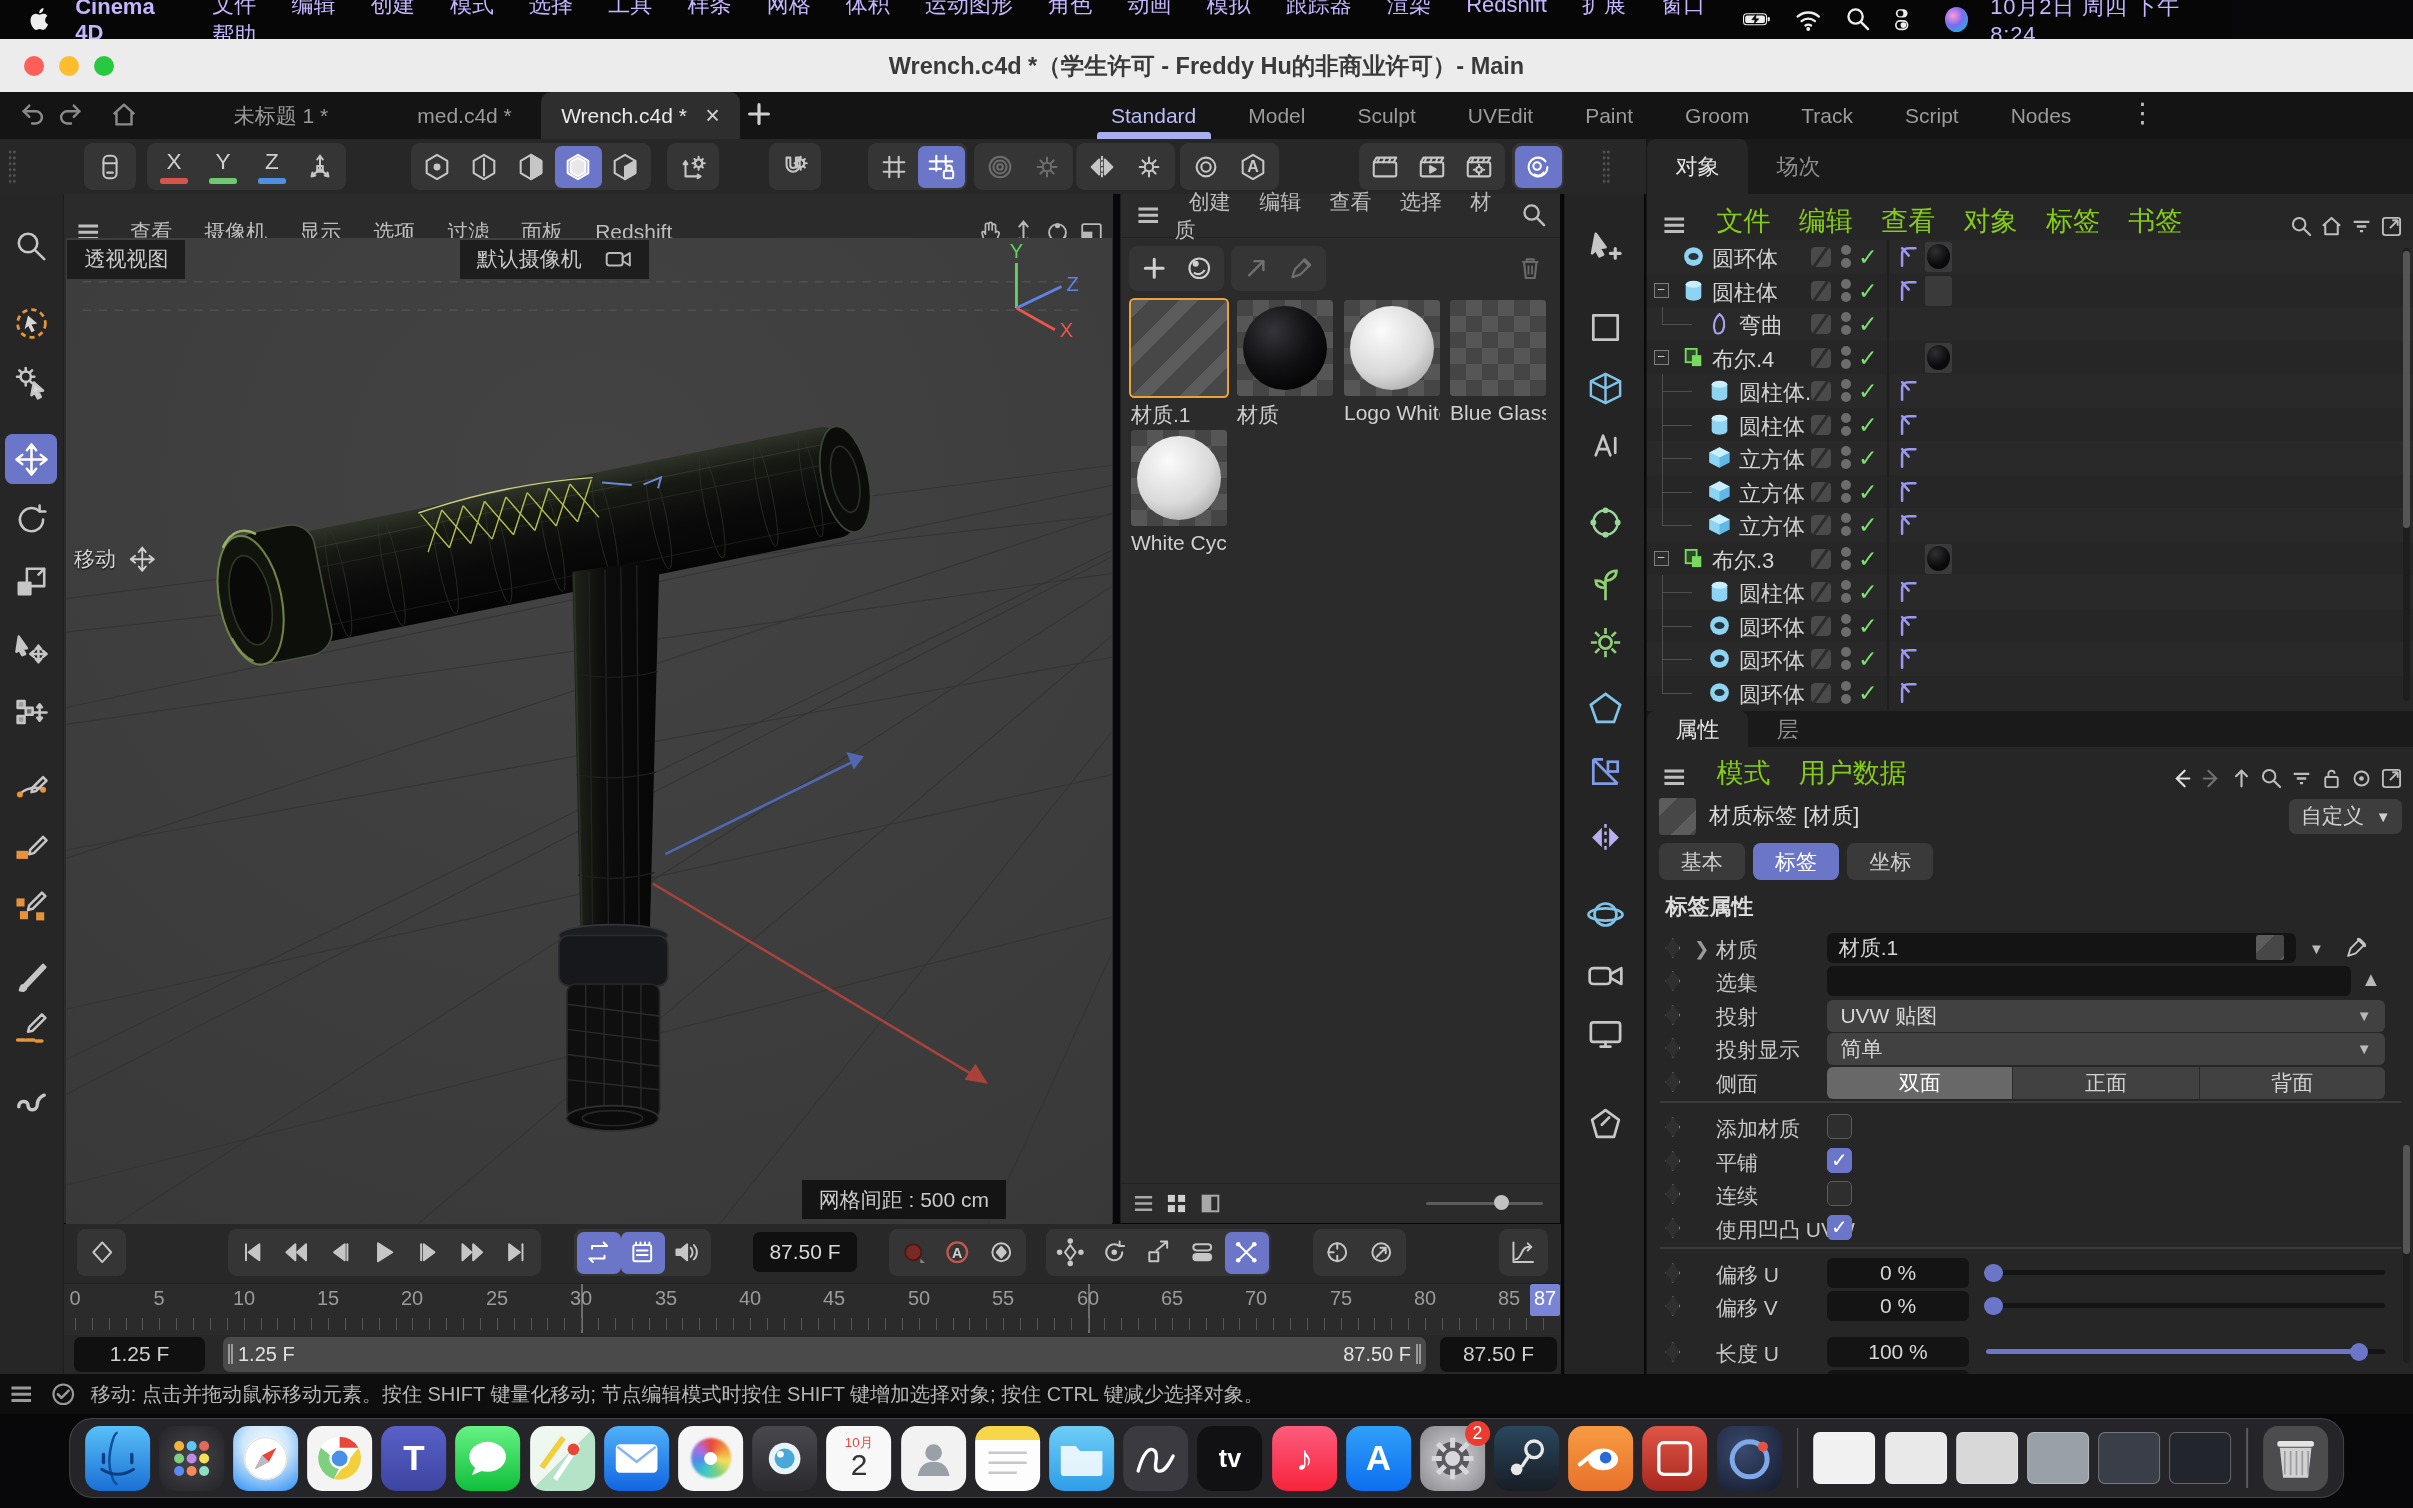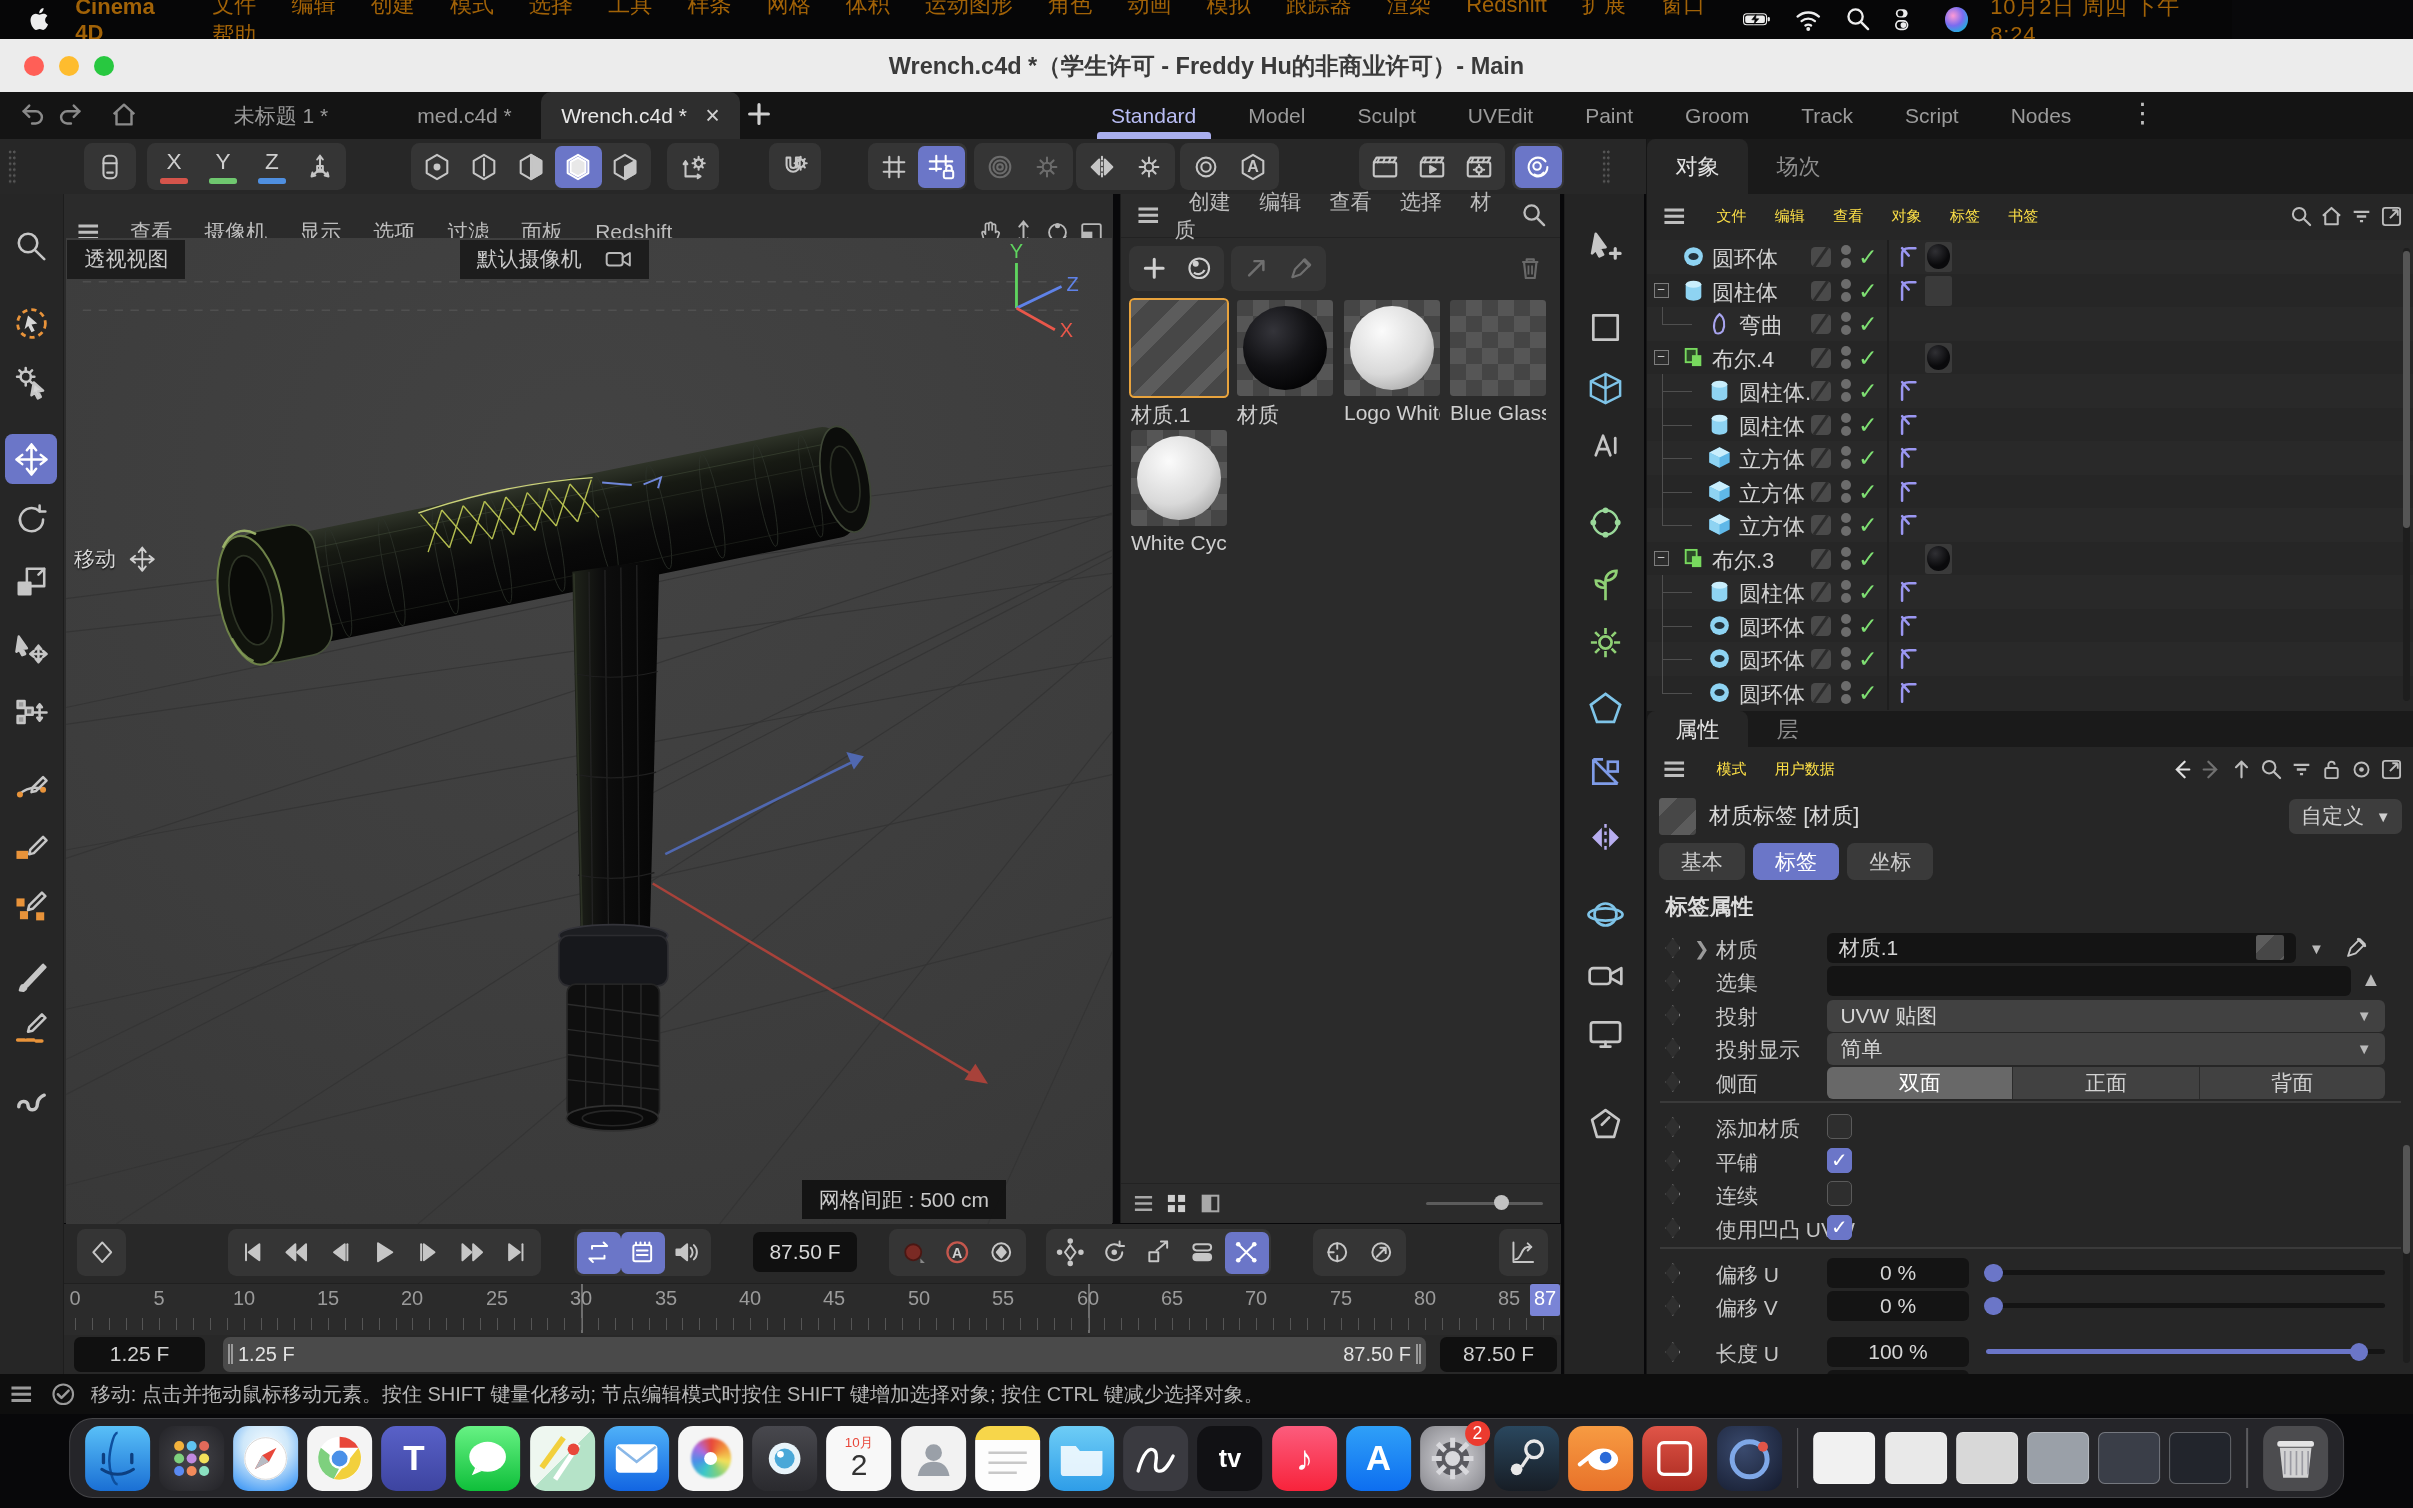--- a/index.html
+++ b/index.html
@@ -2,21 +2,21 @@
 <html style="font-size:13.4px"><head>
 <meta charset="utf-8">
 <style>
   *{margin:0;padding:0;box-sizing:border-box;font-family:"Liberation Sans","DejaVu Sans",sans-serif;-webkit-user-select:none}
   html,body{width:2413px;height:1508px;background:#08080a;overflow:hidden}
   .abs{position:absolute}
   svg{display:block}
   .ic{display:inline-flex;align-items:center;justify-content:center}
   .ic svg{width:28.5px;height:28.5px}
   
-  #menubar{position:absolute;left:0;top:0;width:2232px;height:39px;background:#060607;color:#a16207;display:flex;align-items:center;font-size:22px}
+  #menubar{position:absolute;left:0;top:0;width:2232px;height:39px;background:#060607;color:#c4b5fd;display:flex;align-items:center;font-size:22px}
   #menubar .apple{margin:0 11.7px 0 25px}
   #menubar .appname{font-weight:bold;margin:0 10px}
   .mb-item{padding:0 17.6px}
   #mb-right{margin-left:auto;display:flex;align-items:center;gap:22px;padding-right:22px}
   #mb-clock{font-size:22px;letter-spacing:0.8px}
   #siri-orb{width:25px;height:25px;border-radius:50%;background:radial-gradient(circle at 35% 35%,#ff9ad5,#7a6cf0 45%,#2aa8e0 75%,#123)}
   
   #titlebar{position:absolute;left:0;top:39px;width:2413px;height:54px;background:#ececec;display:flex;align-items:center;justify-content:center}
   #titlebar .title{color:#3a3a3a;font-size:23.5px;font-weight:600}
   .tl{position:absolute;top:17px;width:20px;height:20px;border-radius:50%}
@@ -83,21 +83,21 @@
   #mat-size .knob{position:absolute;top:-6.7px;left:58%;width:15px;height:15px;border-radius:50%;background:#c2c2c2}
   
   #modestrip{position:absolute;left:1564px;top:194px;width:80px;height:1180px;background:#242424;border-left:1.7px solid #1d1d1d}
   .ms-btn{position:absolute;left:13.4px;width:54px;height:52px;display:flex;align-items:center;justify-content:center;border-radius:7.5px}
   .ms-btn svg{width:39px;height:39px}
   
   #rightpanel{position:absolute;left:1646px;top:139px;width:768px;height:1235px;background:#262626;border-left:1.7px solid #161616}
   .ptabs{position:absolute;left:0;width:100%;background:#1a1a1a;display:flex;align-items:flex-end;color:#8f8f8f;font-size:22px}
   .ptab{padding:0 28.5px;height:100%;display:flex;align-items:center}
   .ptab.active{background:#262626;color:#e4e4e4;border-radius:8.4px 8.4px 0 0}
-  .pmenus{position:absolute;left:0;width:100%;display:flex;align-items:center;color:#fde047;font-size:15px}
+  .pmenus{position:absolute;left:0;width:100%;display:flex;align-items:flex-end;color:#84cc16;font-size:27px}
   .pmenus .ham{margin:0 13.4px}
   .pmenu{padding:0 14.2px}
   .pmen-right{margin-left:auto;display:flex;gap:5px;padding-right:10px}
   .pmen-right .ic svg{width:25px;height:25px}
   .om-row{position:absolute;left:0;width:100%;height:34px}
   .om-row:nth-child(odd){background:#292929}
   .om-divider{position:absolute;left:240px;top:0;bottom:0;width:1.7px;background:#1e1e1e}
   .tree-name{position:absolute;top:4.2px;font-size:22px;color:#d2d2d2;white-space:nowrap}
   .tree-icon{position:absolute;top:4.2px}
   .tree-icon svg{width:25px;height:25px}

